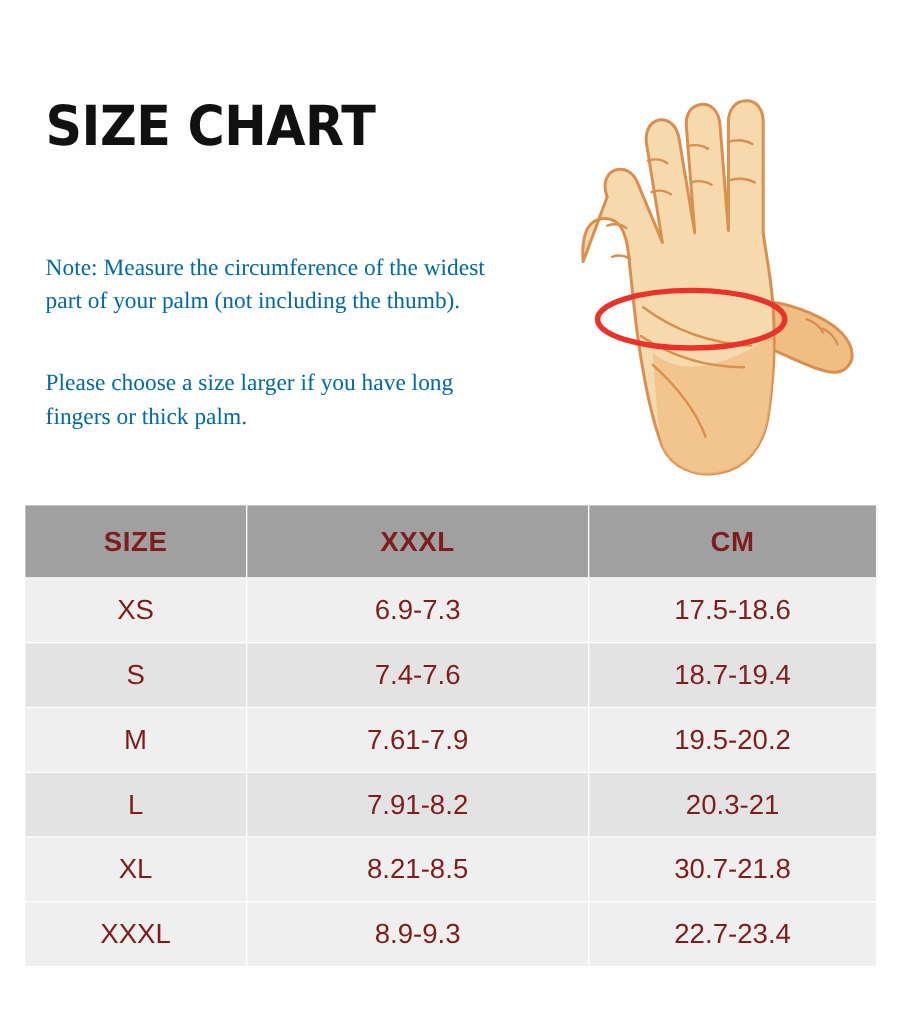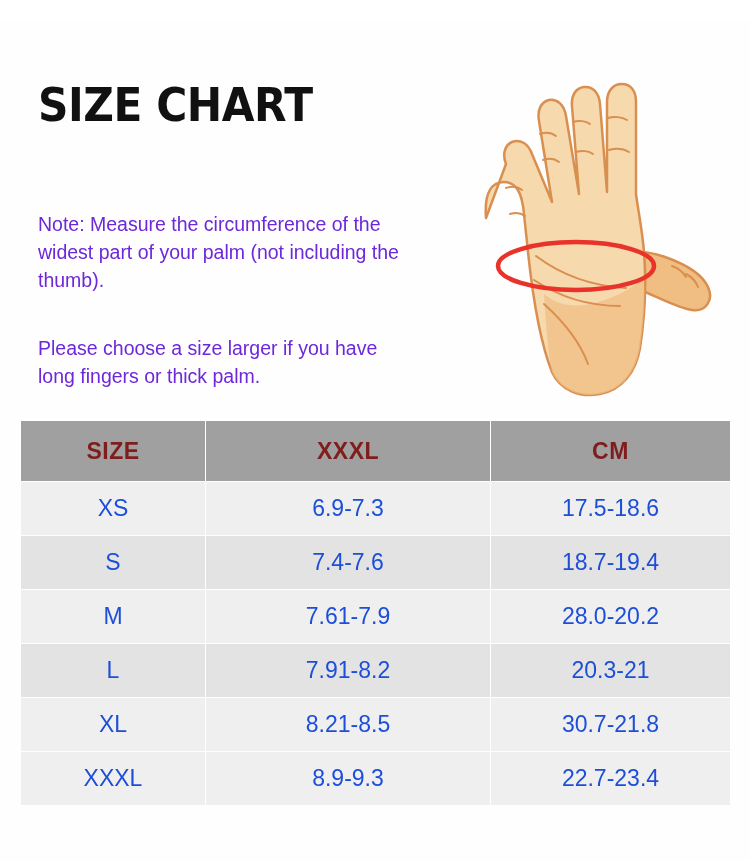--- a/index.html
+++ b/index.html
@@ -37,24 +37,24 @@
     letter-spacing: -0.5px;
     color: #111111;
     transform: scaleX(0.92);
     transform-origin: left center;
   }
   .note-block {
     position: absolute;
     left: 38px;
     top: 190px;
     width: 380px;
-    color: #6d28d9;
+    color: #0369a1;
     font-size: 19.5px;
     line-height: 28px;
-    font-family: Liberation Sans, sans-serif;
+    font-family: Liberation Serif, serif;
   }
   .note-block p {
     margin: 0;
   }
   .note-block p.second {
     margin-top: 40px;
   }
 
   
   .hand-wrap {
@@ -80,21 +80,21 @@
   table.size-table {
     border-collapse: collapse;
     width: 710px;
     table-layout: fixed;
   }
   table.size-table th,
   table.size-table td {
     border: 1px solid #ffffff;
     text-align: center;
     font-family: "Liberation Sans", sans-serif;
-    color: #1d4ed8;
+    color: #7f1d1d;
   }
   table.size-table th {
     background: #a0a0a0;
     color: #7f1d1d;
     font-size: 23px;
     font-weight: bold;
     height: 58px;
     letter-spacing: 0.5px;
   }
   table.size-table td {
@@ -205,21 +205,21 @@
           <td>17.5-18.6</td>
         </tr>
         <tr class="even">
           <td>S</td>
           <td>7.4-7.6</td>
           <td>18.7-19.4</td>
         </tr>
         <tr class="odd">
           <td>M</td>
           <td>7.61-7.9</td>
-          <td>28.0-20.2</td>
+          <td>19.5-20.2</td>
         </tr>
         <tr class="even">
           <td>L</td>
           <td>7.91-8.2</td>
           <td>20.3-21</td>
         </tr>
         <tr class="odd">
           <td>XL</td>
           <td>8.21-8.5</td>
           <td>30.7-21.8</td>

